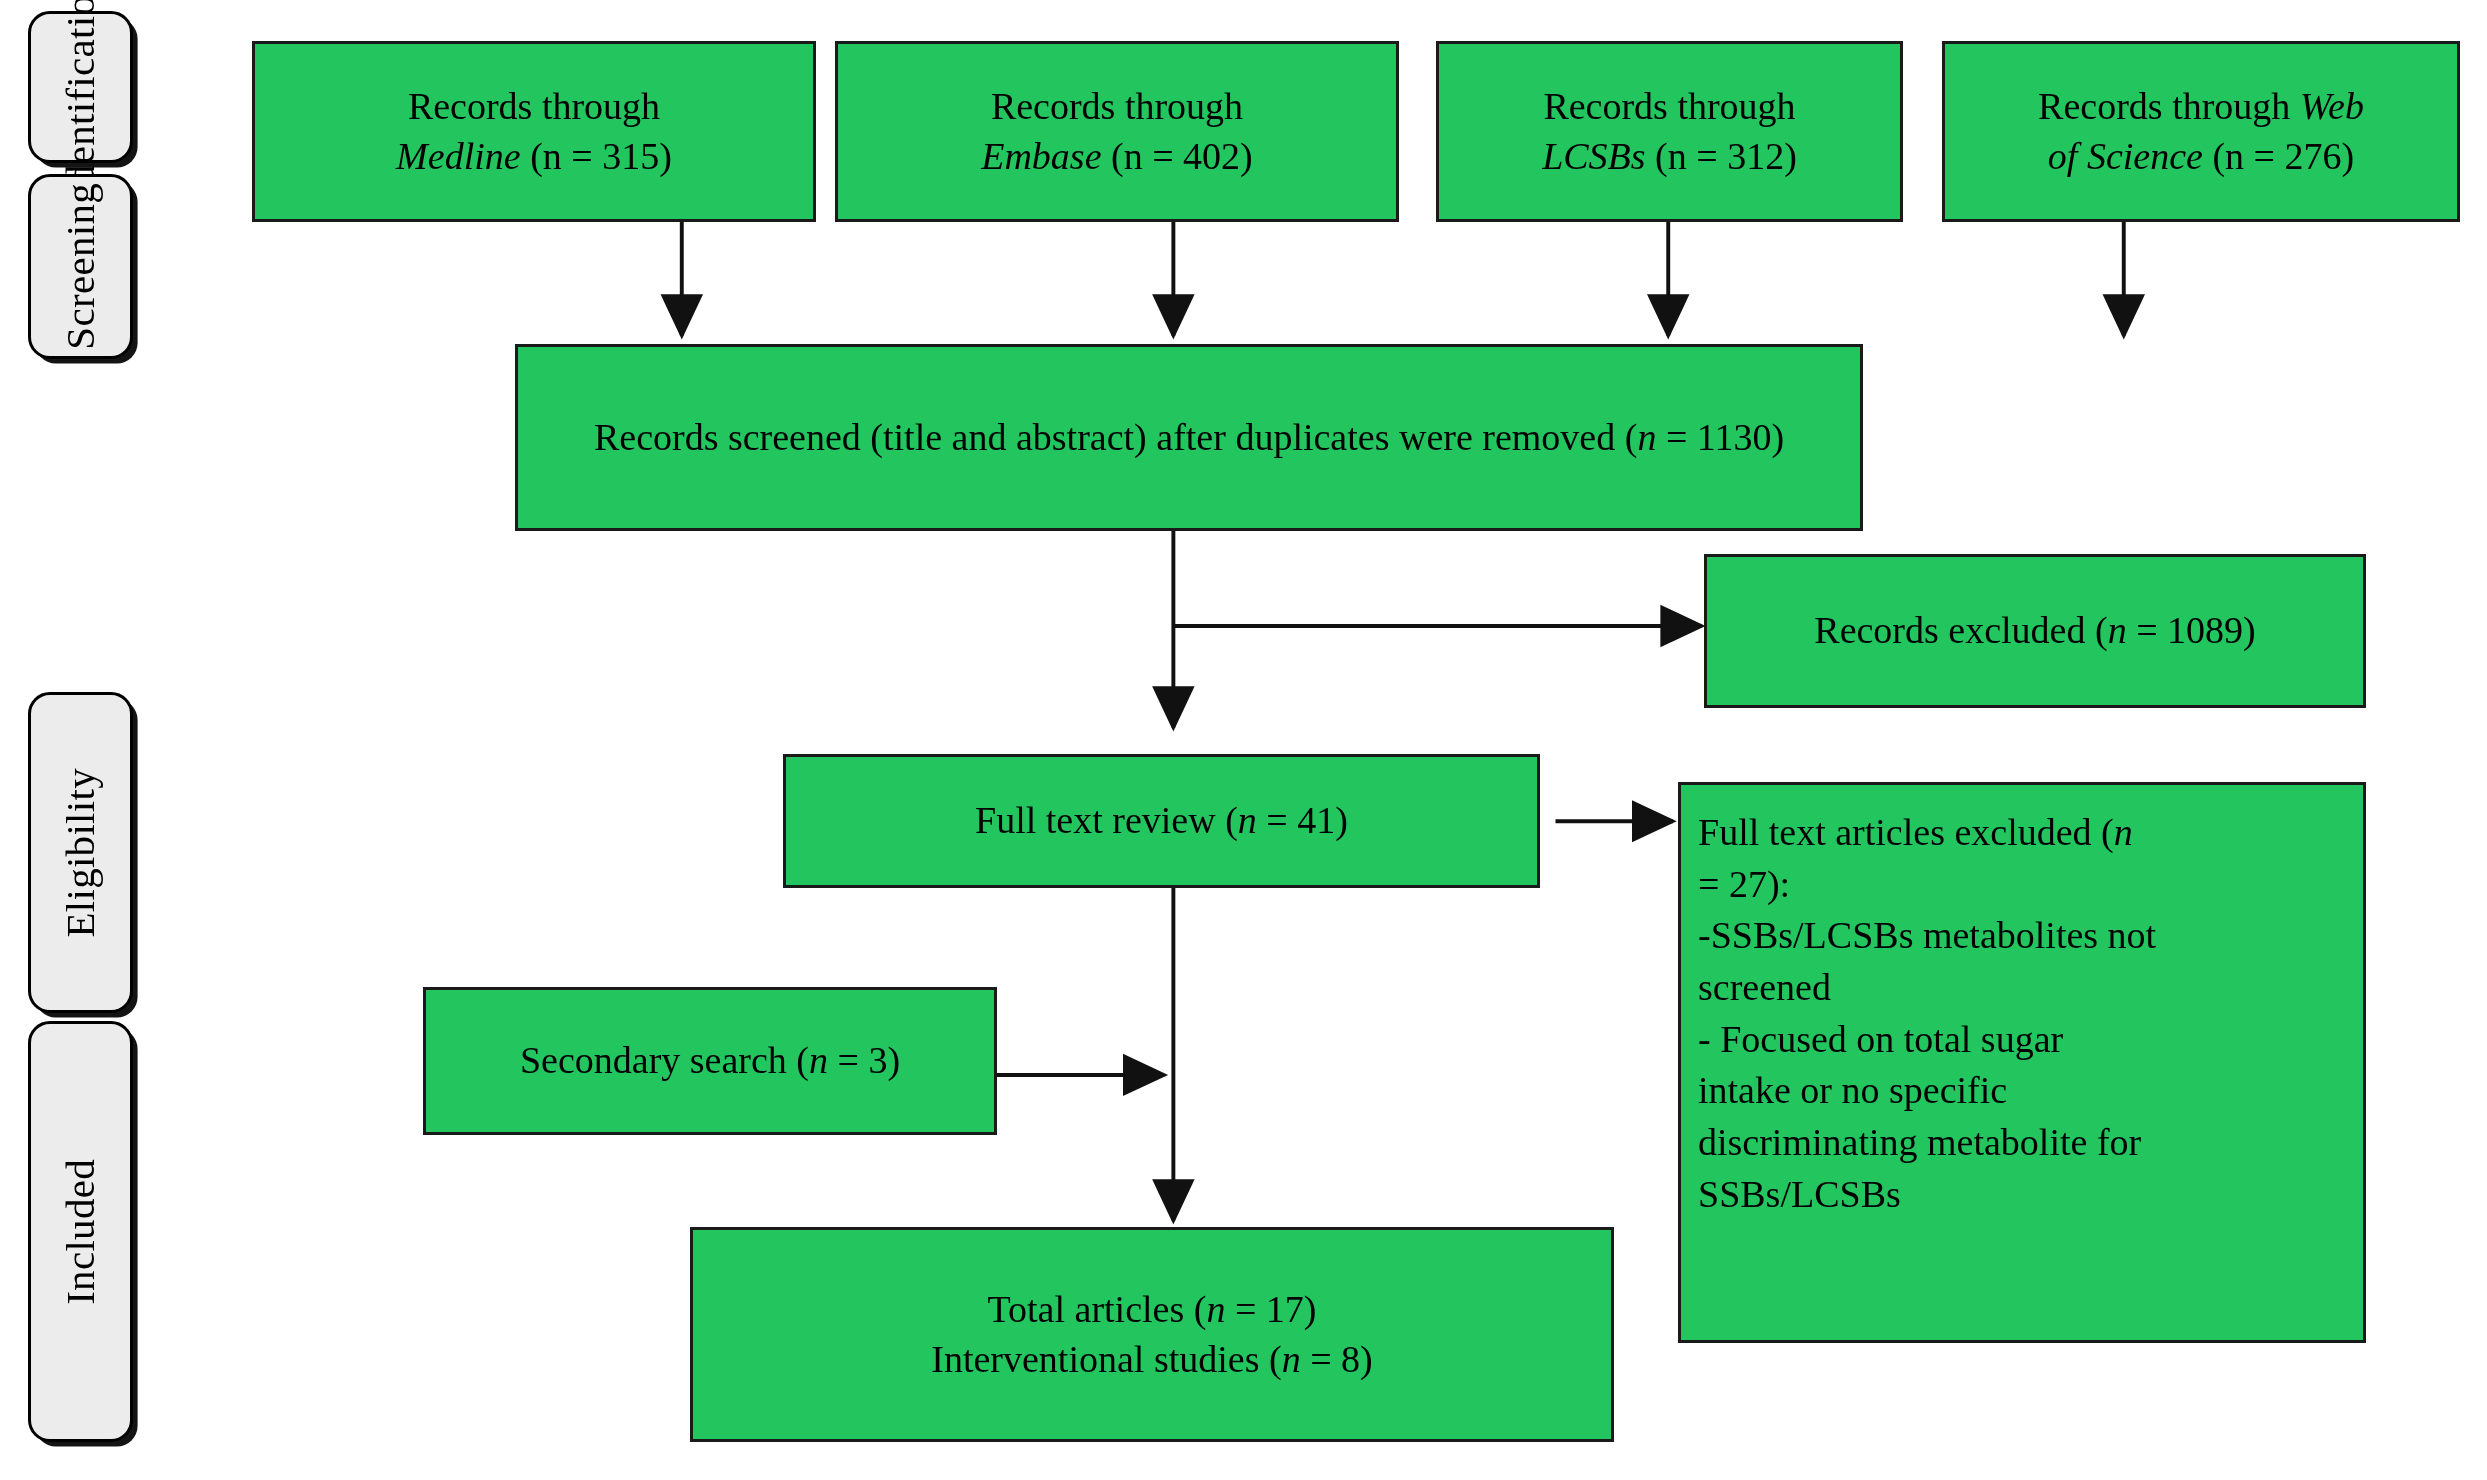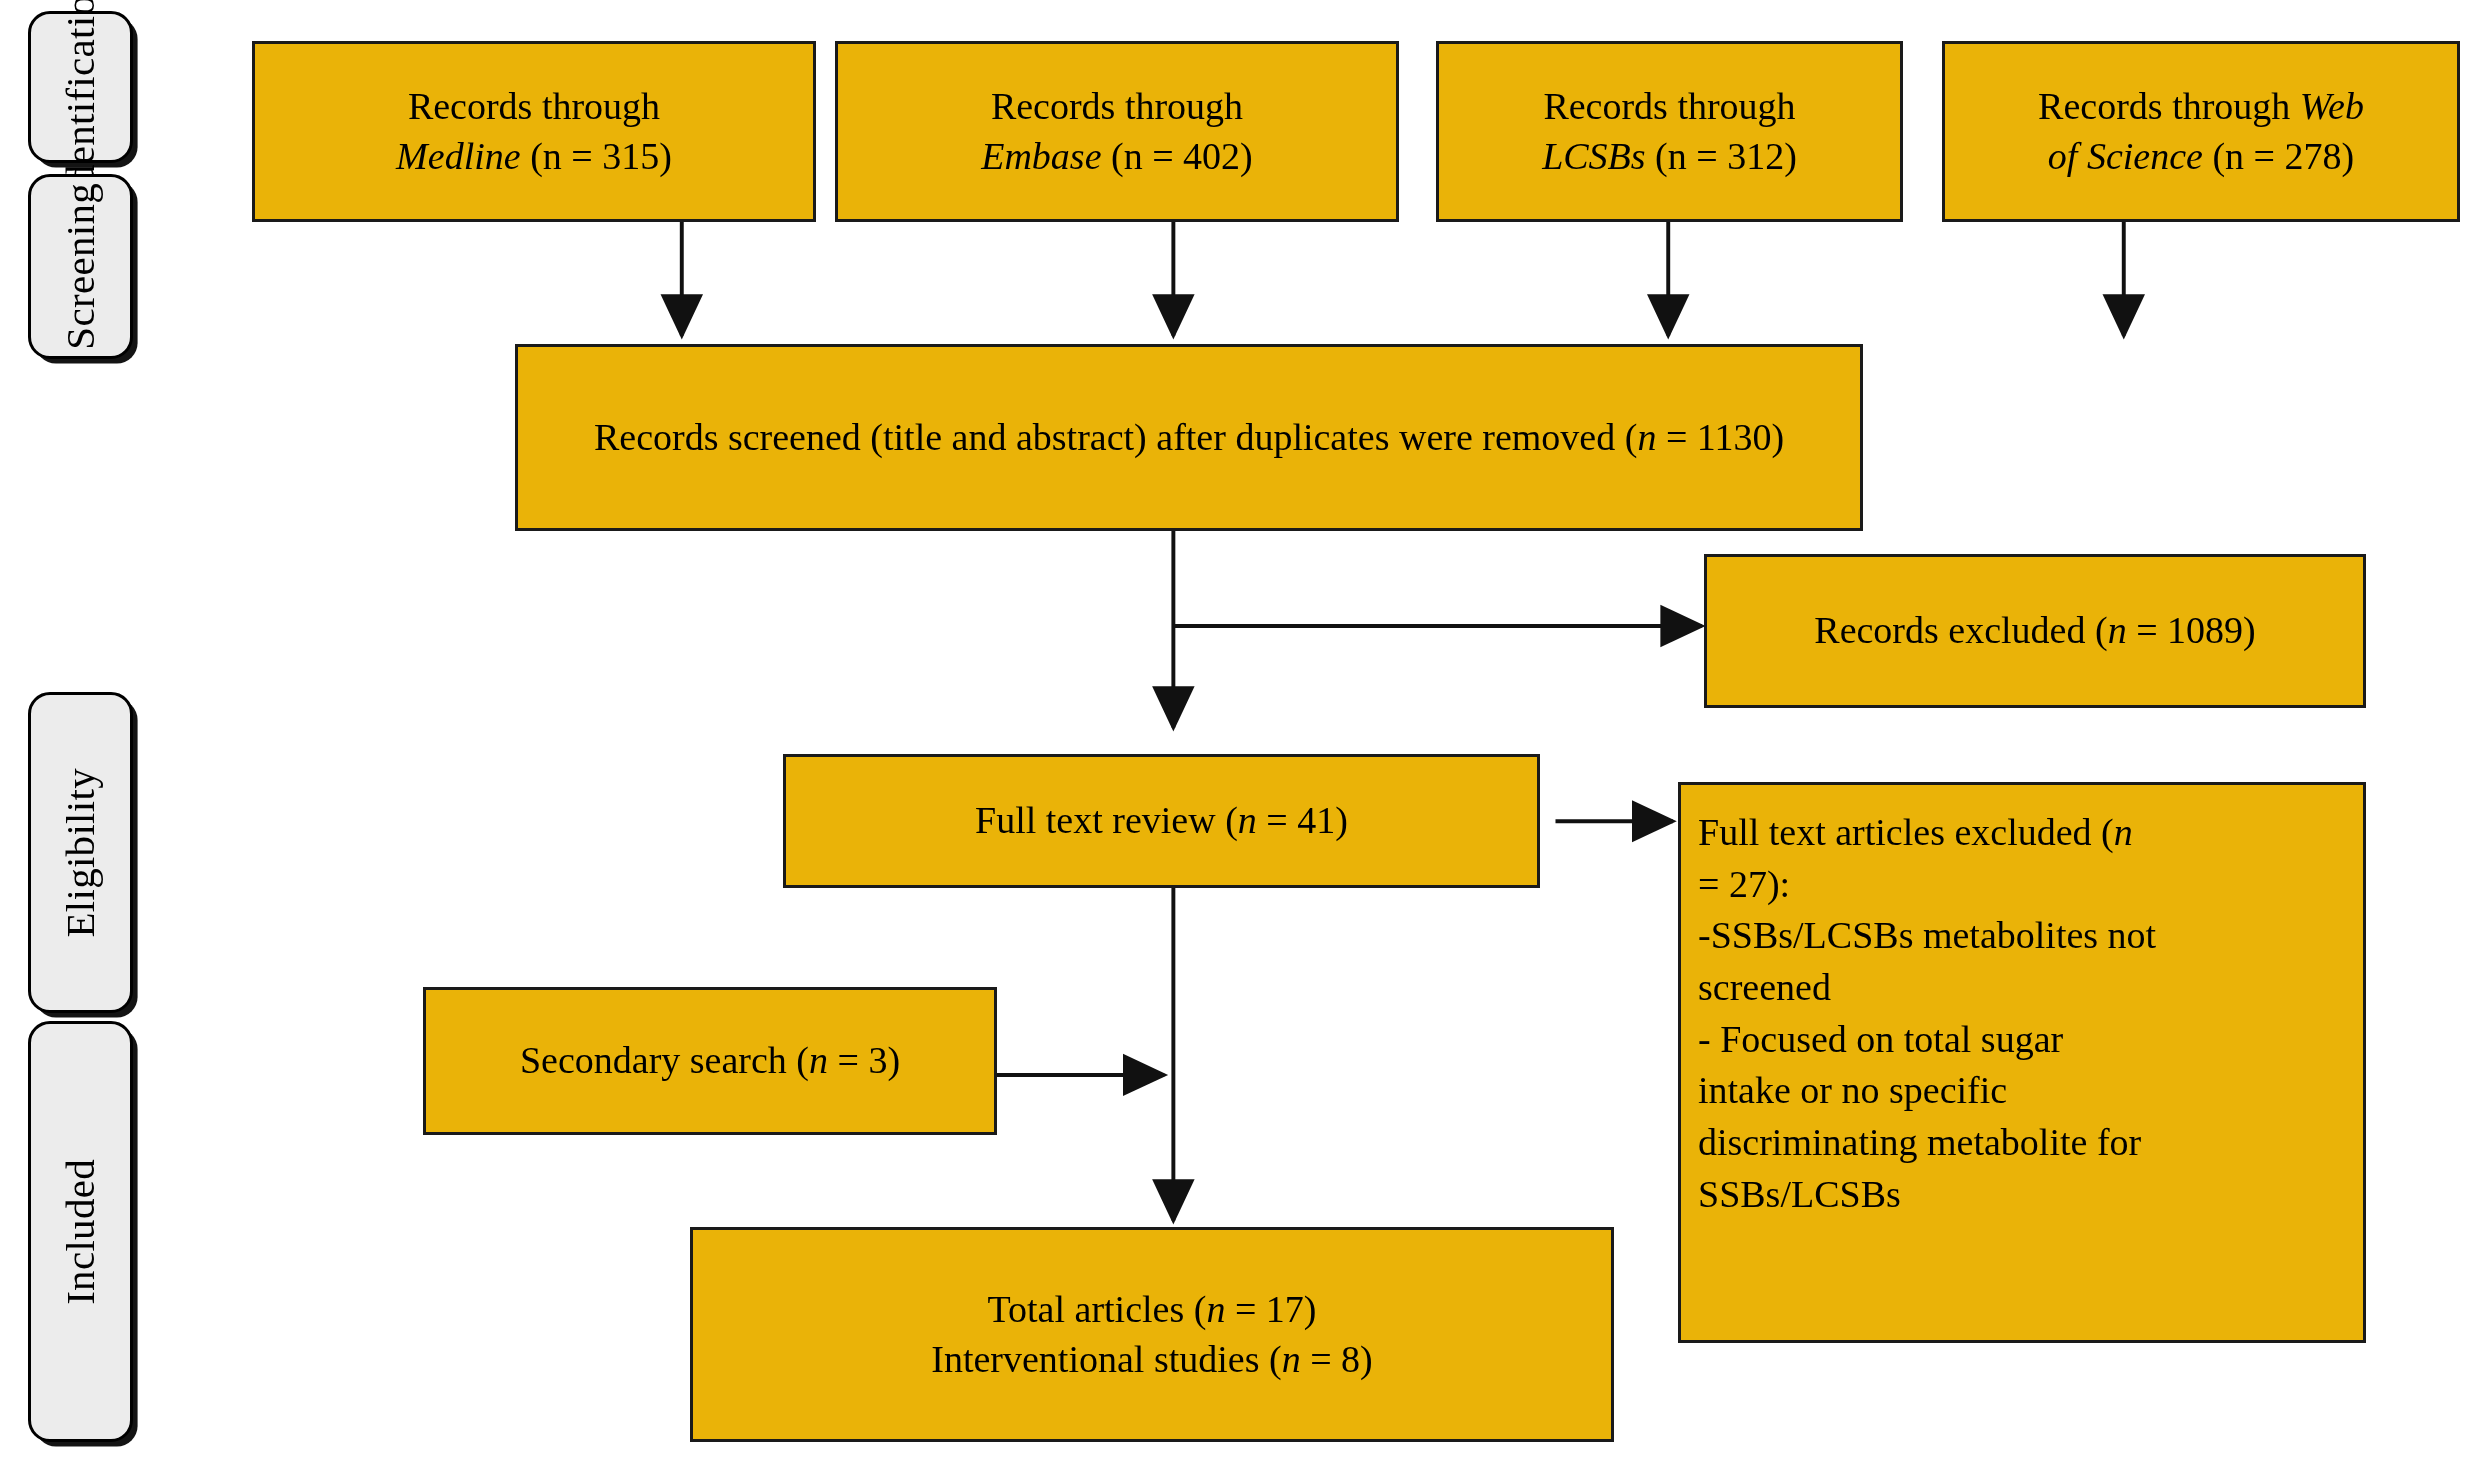--- a/index.html
+++ b/index.html
@@ -25,21 +25,21 @@
     transform:rotate(180deg);
     font-size:41px;
     line-height:1;
     color:#000;
     white-space:nowrap;
     letter-spacing:0.3px;
   }
   
   .box{
     position:absolute;
-    background:#eab308;
+    background:#22c55e;
     border:3.3px solid #1a1a1a;
     box-sizing:border-box;
     display:flex;
     align-items:center;
     justify-content:center;
     text-align:center;
     color:#000;
     font-size:38px;
     line-height:1.30;
     padding:3.9px 9.2px;
@@ -115,21 +115,21 @@
   <div class="box" style="left:1436px;top:41px;width:467px;height:181px;">
     <div>
       <span class="ln">Records through</span>
       <span class="ln"><em>LCSBs</em> <span>(n = 312)</span></span>
     </div>
   </div>
 
   <div class="box" style="left:1942px;top:41px;width:518px;height:181px;">
     <div>
       <span class="ln"><span>Records through</span> <em>Web</em></span>
-      <span class="ln"><em>of Science</em> <span>(n = 278)</span></span>
+      <span class="ln"><em>of Science</em> <span>(n = 276)</span></span>
     </div>
   </div>
 
   <div class="box" style="left:515px;top:344px;width:1348px;height:187px;">
     <div>
       <span>Records screened (title and abstract) after duplicates were removed (</span><em>n</em><span> = 1130)</span>
     </div>
   </div>
 
   <div class="box" style="left:1704px;top:554px;width:662px;height:154px;">

